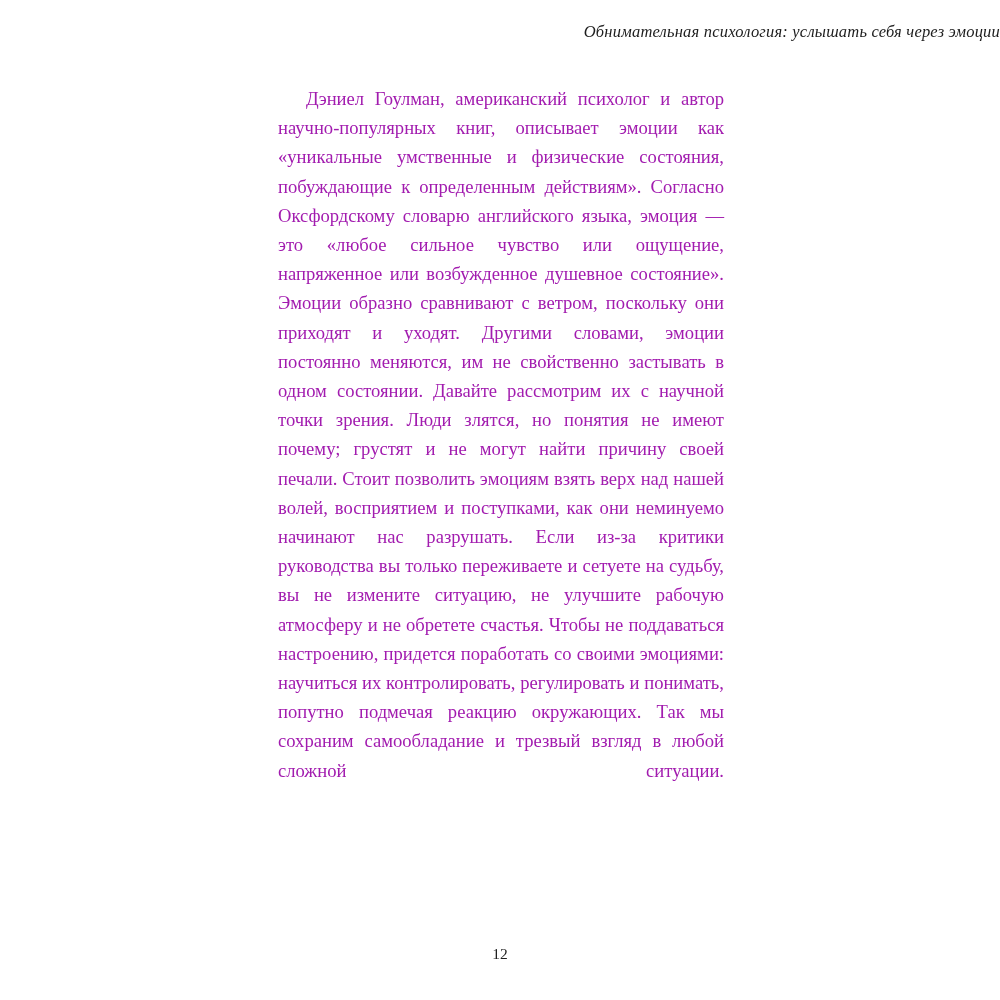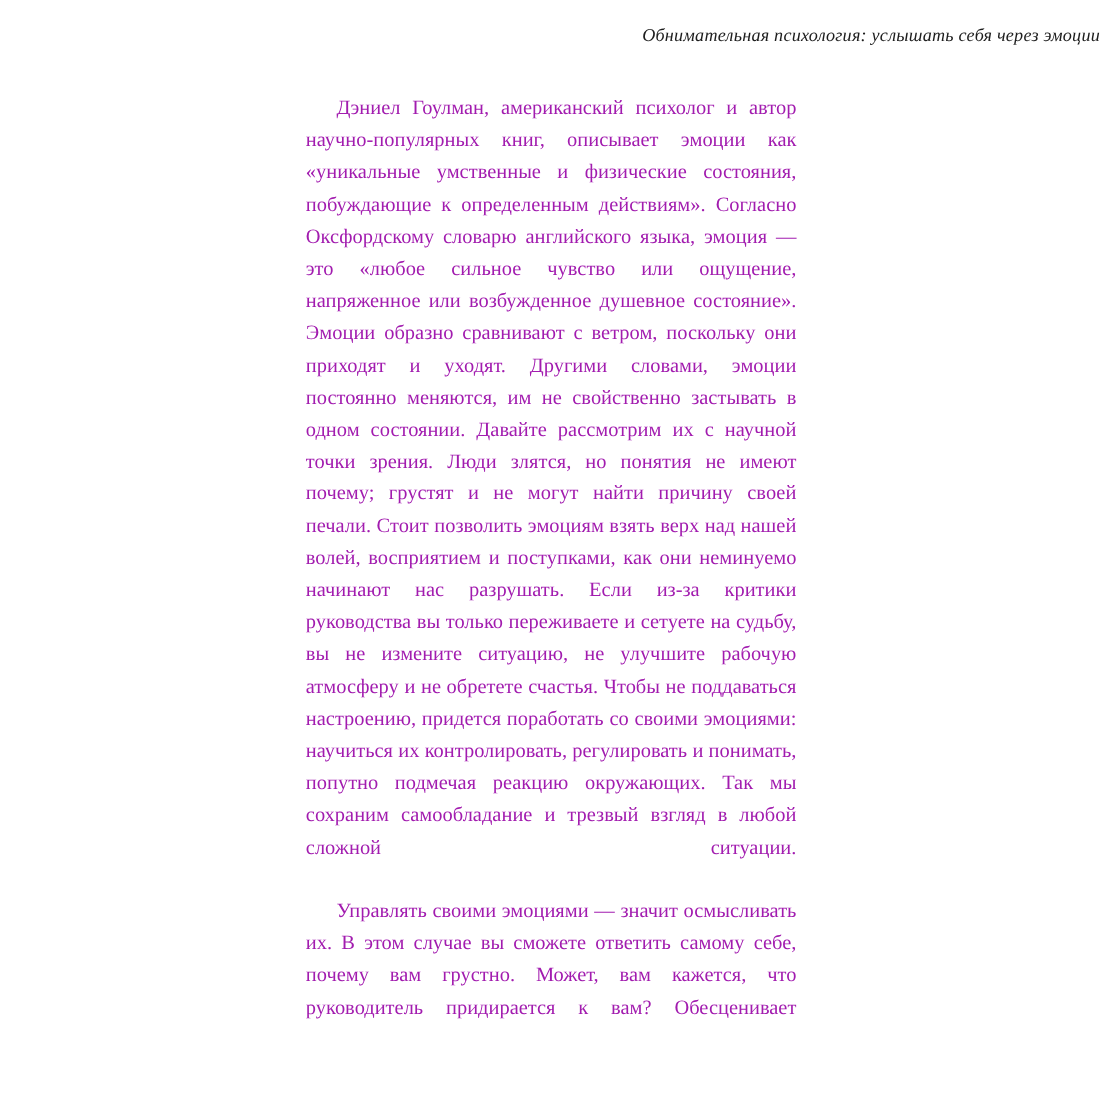--- a/index.html
+++ b/index.html
@@ -83,17 +83,17 @@
 </style>
 </head>
 <body>
 
 <div class="page">
 
   <div class="running-header">Обнимательная психология: услышать себя через эмоции</div>
 
   <div class="text-block">
     <p class="body-par">Дэниел Гоулман, американский психолог и автор научно-популярных книг, описывает эмоции как «уникальные умственные и физические состояния, побуждающие к определенным действиям». Согласно Оксфордскому словарю английского языка, эмоция — это «любое сильное чувство или ощущение, напряженное или возбужденное душевное состояние». Эмоции образно сравнивают с ветром, поскольку они приходят и уходят. Другими словами, эмоции постоянно меняются, им не свойственно застывать в одном состоянии. Давайте рассмотрим их с научной точки зрения. Люди злятся, но понятия не имеют почему; грустят и не могут найти причину своей печали. Стоит позволить эмоциям взять верх над нашей волей, восприятием и поступками, как они неминуемо начинают нас разрушать. Если из-за критики руководства вы только переживаете и сетуете на судьбу, вы не измените ситуацию, не улучшите рабочую атмосферу и не обретете счастья. Чтобы не поддаваться настроению, придется поработать со своими эмоциями: научиться их контролировать, регулировать и понимать, попутно подмечая реакцию окружающих. Так мы сохраним самообладание и трезвый взгляд в любой сложной ситуации.</p>
-    <p class="body-par">Управлять своими эмоциями — значит осмысливать их. В этом случае вы сможете ответить самому себе, почему вам грустно. Может, вам кажется, что руководитель придирается к вам? Обесценивает</p>
   </div>
 
+  <div class="folio">12</div>
 
 </div>
 
 </body></html>

